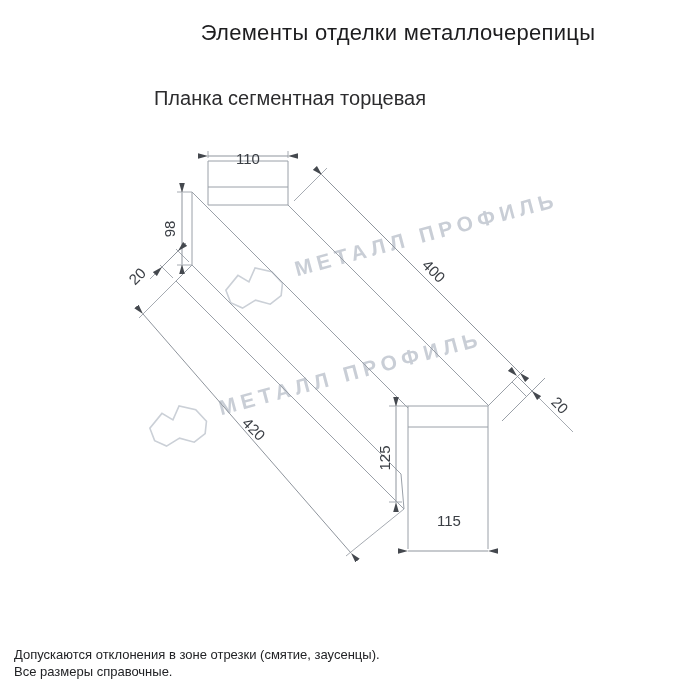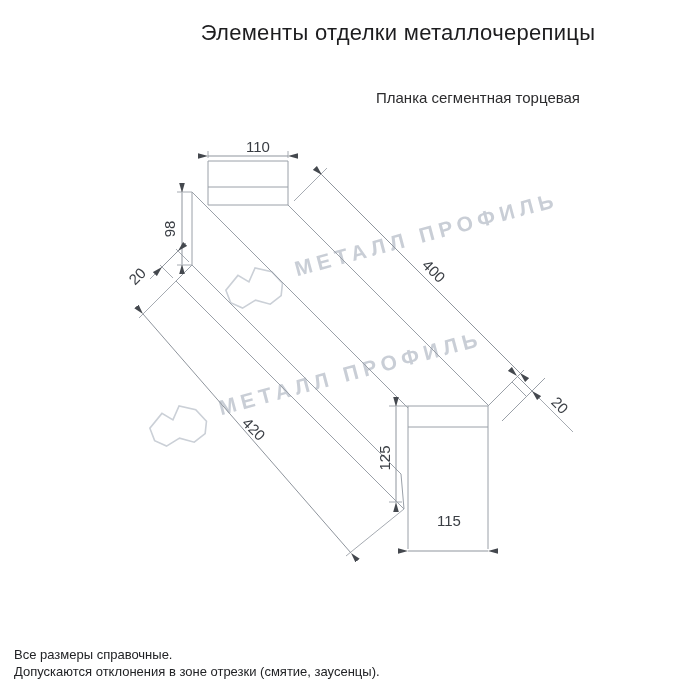--- a/index.html
+++ b/index.html
@@ -5,42 +5,42 @@
   html,body{margin:0;padding:0;background:#ffffff;}
   .stage{
     position:relative;width:700px;height:700px;background:#ffffff;overflow:hidden;
     font-family:"Liberation Sans", sans-serif;
   }
   .page-title{
     position:absolute;top:20px;left:0;width:700px;text-align:center;
     font-size:22px;color:#1d1d1f;letter-spacing:.3px;white-space:nowrap;padding-left:48px;
   }
   .subtitle{
-    position:absolute;top:88px;left:0;width:580px;text-align:right;
-    font-size:15px;line-height:20px;color:#2c2c2e;
+    position:absolute;top:88px;left:0;width:580px;text-align:center;
+    font-size:20px;line-height:20px;color:#2c2c2e;
   }
   .footnotes{
     position:absolute;left:14px;top:646px;font-size:13px;line-height:17px;color:#222326;
   }
   
   .wm-text{
     position:absolute;color:#c9ced6;font-size:21px;font-weight:bold;
     letter-spacing:5px;white-space:nowrap;transform-origin:left top;
   }
   .wm1{left:292px;top:258px;transform:rotate(-15deg);}
   .wm2{left:216px;top:397px;transform:rotate(-15deg);}
   .wm-logo{position:absolute;}
   .wm-logo1{left:224px;top:263px;}
   .wm-logo2{left:148px;top:401px;}
   
   .dim-label{
     position:absolute;font-size:15px;color:#3a3e44;white-space:nowrap;
     transform:translate(-50%,-50%);
   }
-  .lbl-110{left:248px;top:146px;margin-left:10px;}
+  .lbl-110{left:248px;top:158px;}
   .lbl-98 {left:169px;top:229px;transform:translate(-50%,-50%) rotate(-90deg);}
   .lbl-20l{left:137px;top:276px;transform:translate(-50%,-50%) rotate(-45deg);}
   .lbl-400{left:434px;top:271px;transform:translate(-50%,-50%) rotate(45deg);}
   .lbl-420{left:254px;top:429px;transform:translate(-50%,-50%) rotate(45deg);}
   .lbl-20r{left:560px;top:405px;transform:translate(-50%,-50%) rotate(45deg);}
   .lbl-125{left:384px;top:458px;transform:translate(-50%,-50%) rotate(-90deg);}
   .lbl-115{left:449px;top:520px;}
   svg.draw{position:absolute;left:0;top:0;}
   .oline{stroke:#9aa0a8;stroke-width:1;fill:none;}
   .xline{stroke:#a6abb2;stroke-width:1;fill:none;}
@@ -124,17 +124,17 @@
   <span class="dim-label lbl-110">110</span>
   <span class="dim-label lbl-98">98</span>
   <span class="dim-label lbl-20l">20</span>
   <span class="dim-label lbl-400">400</span>
   <span class="dim-label lbl-420">420</span>
   <span class="dim-label lbl-20r">20</span>
   <span class="dim-label lbl-125">125</span>
   <span class="dim-label lbl-115">115</span>
 
   <div class="footnotes">
+    <div>Допускаются отклонения в зоне отрезки (смятие, заусенцы).</div>
     <div>Все размеры справочные.</div>
-    <div>Допускаются отклонения в зоне отрезки (смятие, заусенцы).</div>
   </div>
 
 </div>
 
 </body></html>

